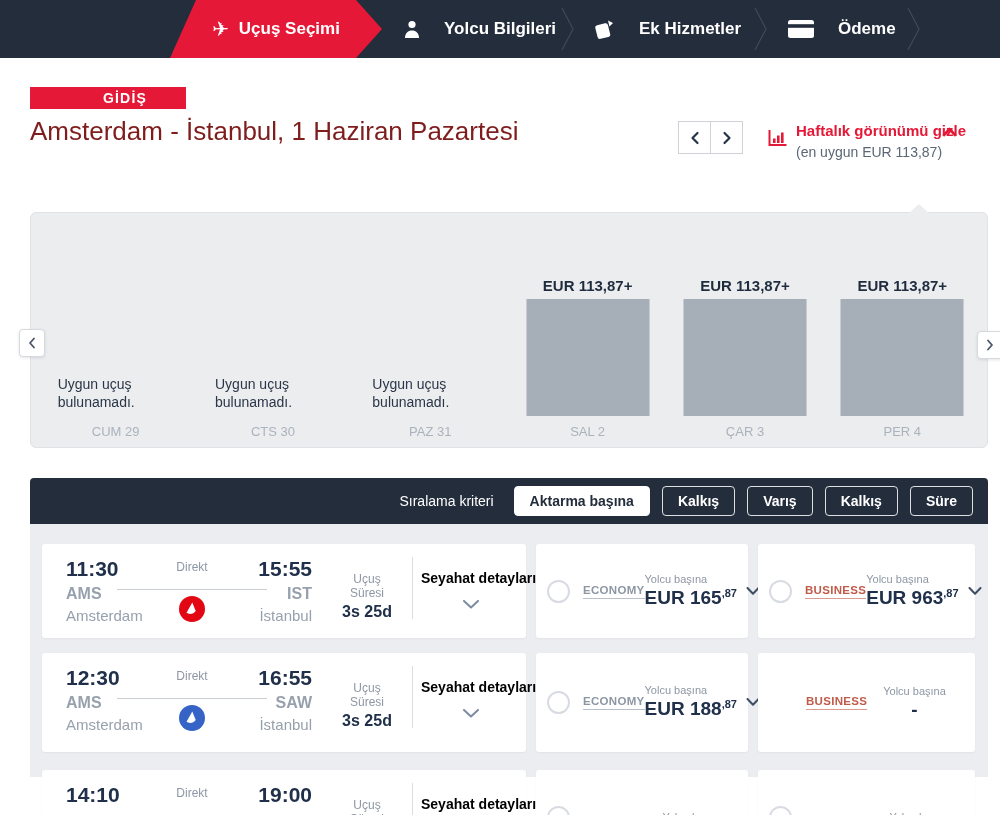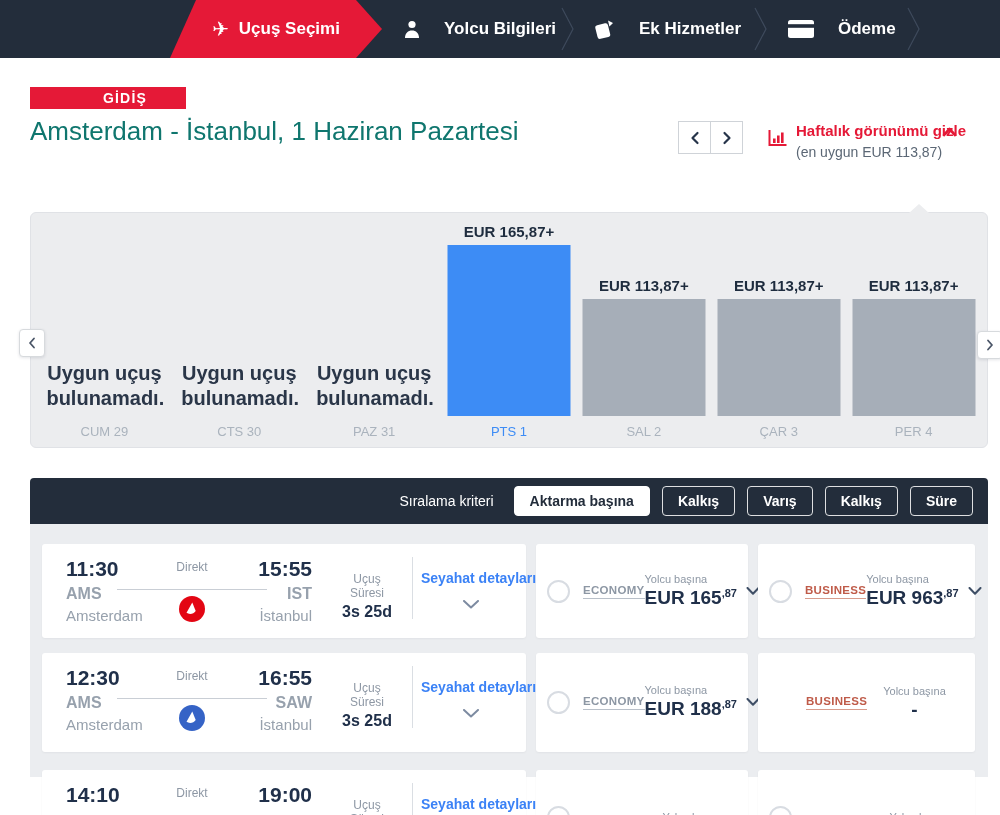--- a/index.html
+++ b/index.html
@@ -18,21 +18,21 @@
   .step{position:absolute;top:0;height:58px;display:flex;align-items:center;gap:24px;}
   .step-label{color:#fff;font-size:17px;font-weight:bold;white-space:nowrap;}
   .plane-glyph{color:#fff;font-size:20px;line-height:1;}
   .nav-sep{position:absolute;top:0;}
   
   .badge{
     position:absolute;left:30px;top:87px;width:122px;height:22px;background:#e51937;
     color:#fff;font-size:14px;font-weight:bold;letter-spacing:1.2px;
     display:flex;align-items:center;justify-content:center;padding-left:34px;
   }
-  .page-title{position:absolute;left:30px;top:116px;font-size:26px;color:#0f766e;}
+  .page-title{position:absolute;left:30px;top:116px;font-size:26px;color:#7f1d1d;}
   .pager{position:absolute;left:678px;top:121px;display:flex;border:1px solid #cfd3d8;background:#fff;}
   .pager-btn{width:31px;height:31px;display:flex;align-items:center;justify-content:center;background:#fff;cursor:pointer;}
   .pager-btn + .pager-btn{border-left:1px solid #cfd3d8;}
   .weekly-icon{position:absolute;left:768px;top:129px;}
   .weekly-link{position:absolute;left:796px;top:122px;font-size:15px;font-weight:bold;color:#e51937;white-space:nowrap;cursor:pointer;}
   .weekly-caret{position:absolute;left:942px;top:127px;}
   .weekly-sub{position:absolute;left:796px;top:144px;font-size:14px;color:#5b6775;white-space:nowrap;}
   
   .chart-panel{
     position:absolute;left:30px;top:212px;width:958px;height:236px;
@@ -40,21 +40,21 @@
   }
   .chart-notch{
     position:absolute;left:878px;top:-9px;width:0;height:0;
     border-left:10px solid transparent;border-right:10px solid transparent;border-bottom:9px solid #ecedef;
   }
   .chart-cols{position:absolute;left:6px;top:0;width:944px;height:234px;display:flex;}
   .chart-col{position:relative;flex:1 1 0;height:100%;}
   .bar{position:absolute;left:50%;transform:translateX(-50%);bottom:31px;width:123px;background:#a6aeb8;}
   .price-label{position:absolute;left:50%;transform:translateX(-50%);font-size:15px;font-weight:bold;color:#1e2c3e;white-space:nowrap;}
   .no-flight{position:absolute;left:50%;transform:translateX(-50%);bottom:36px;width:116px;
-    text-align:center;font-size:20px;font-weight:bold;color:#2a3648;line-height:1.25;}
+    text-align:left;font-size:14px;font-weight:normal;color:#2a3648;line-height:1.25;}
   .day-label{position:absolute;left:50%;transform:translateX(-50%);bottom:8px;font-size:13px;color:#aab3bd;white-space:nowrap;}
   .paddle{
     position:absolute;width:24px;height:26px;background:#fff;border:1px solid #d7dadd;border-radius:4px;
     display:flex;align-items:center;justify-content:center;box-shadow:0 1px 3px rgba(30,45,62,.12);cursor:pointer;z-index:5;
   }
   .paddle-left{left:19px;top:329px;}
   .paddle-right{left:977px;top:331px;}
   
   .sort-bar{
     position:absolute;left:30px;top:478px;width:958px;height:46px;background:#232d3b;
@@ -86,21 +86,21 @@
   .city{font-size:15px;color:#97a1ad;margin-top:4px;}
   .mid{position:absolute;left:75px;top:16px;width:150px;text-align:center;}
   .stops{font-size:12px;color:#8d97a4;}
   .route-line{margin-top:15px;height:1px;background:#c9ced5;}
   .logo{margin:6px auto 0;width:26px;height:26px;}
   .duration{position:absolute;left:296px;top:28px;width:58px;text-align:center;}
   .duration-label{font-size:12px;color:#8d97a4;}
   .duration-value{font-size:16px;font-weight:bold;color:#20304a;margin-top:3px;}
   .vdivider{position:absolute;left:370px;top:13px;width:1px;height:62px;background:#dadee3;}
   .details{position:absolute;left:379px;top:26px;width:100px;text-align:center;cursor:pointer;}
-  .details-label{font-size:14px;font-weight:bold;color:#3b82f6;white-space:nowrap;}
+  .details-label{font-size:14px;font-weight:bold;color:#000000;white-space:nowrap;}
   .details-chevron{margin-top:14px;}
   
   .fare-inner{display:flex;align-items:center;height:100%;padding:0 9px 0 11px;box-sizing:border-box;}
   .radio{width:19px;height:19px;border:2.5px solid #d8dce2;border-radius:50%;background:#fff;flex-shrink:0;cursor:pointer;}
   .cabin{margin-left:13px;font-size:11.5px;font-weight:bold;letter-spacing:.3px;color:#8d97a4;
     border-bottom:1px solid #b9c0c9;padding-bottom:2px;white-space:nowrap;}
   .cabin.business{color:#bf5b49;border-color:#d79c8d;}
   .price-block{margin-left:auto;}
   .per-pax{font-size:11px;color:#8d97a4;margin-bottom:2px;white-space:nowrap;}
   .price{font-size:19px;font-weight:bold;color:#20304a;white-space:nowrap;}
@@ -188,25 +188,20 @@
     </div>
     <div class="chart-col">
       <div class="no-flight">Uygun uçuş bulunamadı.</div>
       <div class="day-label" style="color: rgb(170, 179, 189);">CTS 30</div>
     </div>
     <div class="chart-col">
       <div class="no-flight">Uygun uçuş bulunamadı.</div>
       <div class="day-label" style="color: rgb(170, 179, 189);">PAZ 31</div>
     </div>
     <div class="chart-col">
-      <div class="price-label" style="bottom: 207px;">EUR 165,87+</div>
-      <div class="bar" style="height: 171px; background: rgb(61, 140, 245);"></div>
-      <div class="day-label" style="color: rgb(61, 140, 245);">PTS 1</div>
-    </div>
-    <div class="chart-col">
       <div class="price-label" style="bottom: 153px;">EUR 113,87+</div>
       <div class="bar" style="height: 117px; background: rgb(166, 174, 184);"></div>
       <div class="day-label" style="color: rgb(170, 179, 189);">SAL 2</div>
     </div>
     <div class="chart-col">
       <div class="price-label" style="bottom: 153px;">EUR 113,87+</div>
       <div class="bar" style="height: 117px; background: rgb(166, 174, 184);"></div>
       <div class="day-label" style="color: rgb(170, 179, 189);">ÇAR 3</div>
     </div>
     <div class="chart-col">

